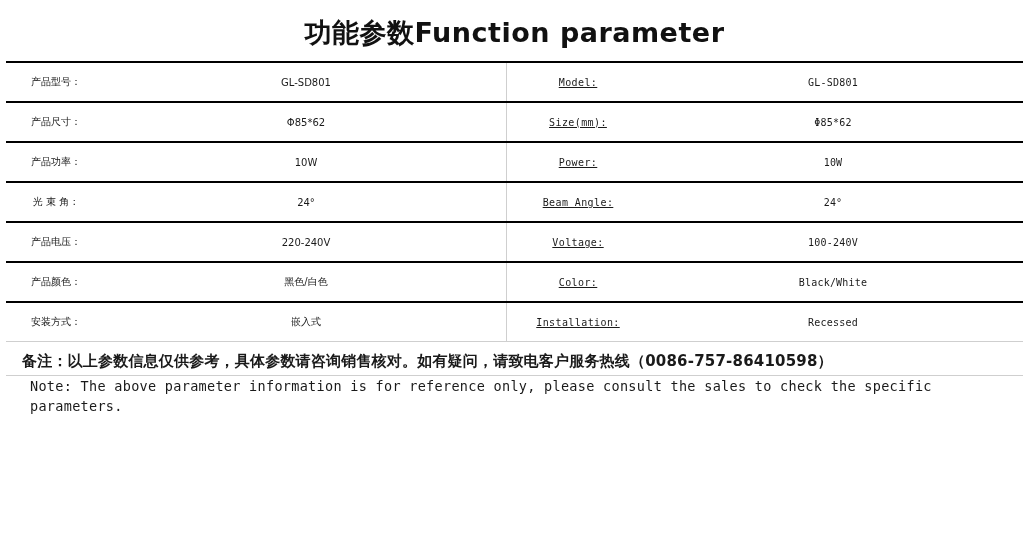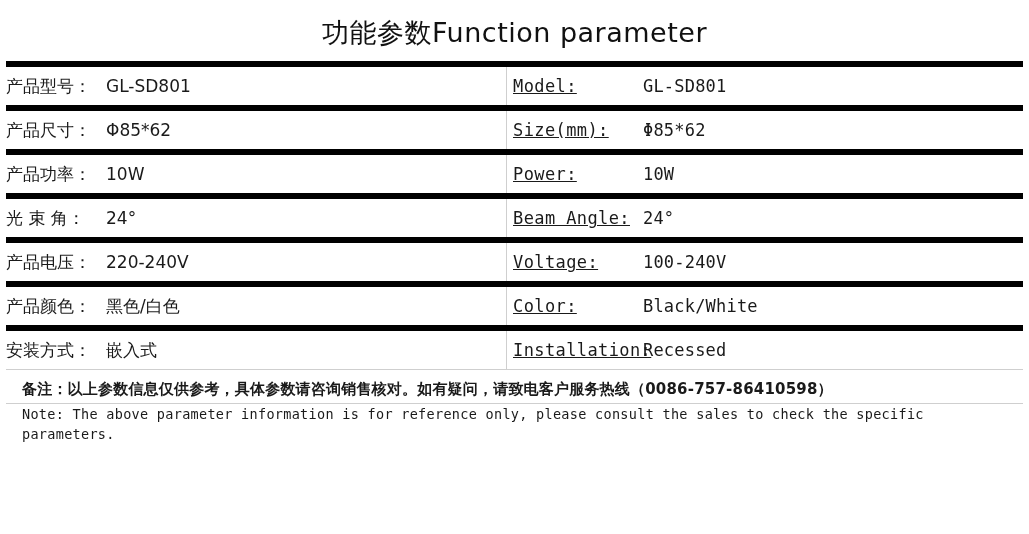--- a/index.html
+++ b/index.html
@@ -17,40 +17,41 @@
   .page {
     position: relative;
     width: 1029px;
     height: 534px;
     box-sizing: border-box;
     background: #ffffff;
   }
   .title {
     text-align: center;
     font-size: 27px;
-    font-weight: normal;
+    font-weight: bold;
     letter-spacing: 0.5px;
     padding-top: 15px;
     padding-bottom: 10px;
     color: #111;
     font-family: "DejaVu Sans", sans-serif;
   }
   table.spec {
     width: 1017px;
     margin: 0 6px;
     border-collapse: collapse;
     table-layout: fixed;
   }
   table.spec td {
-    border-top: 6px solid #000000;
+    border-top: 2px solid #000000;
     border-bottom: 1px solid #cfcfcf;
     height: 38px;
     vertical-align: middle;
-    font-size: 17px;
+    font-size: 10px;
     padding: 0;
+    text-align: center;
   }
   td.cn-label {
     width: 100px;
     padding-left: 10px;
     letter-spacing: 0px;
   }
   td.cn-value {
     width: 400px;
     padding-left: 4px;
   }
@@ -86,20 +87,21 @@
     font-weight: bold;
   }
   .note-en {
     font-family: "DejaVu Sans Mono", monospace;
     font-size: 13.5px;
     line-height: 1.5;
     padding-left: 22px;
     padding-right: 10px;
     letter-spacing: 0.3px;
     color: #1a1a1a;
+    margin-left: 8px;
   }
   .sep-line {
     border-top: 1px solid #cfcfcf;
     margin: 0 6px;
   }
 </style>
 </head>
 <body>
 
 <div class="page">

